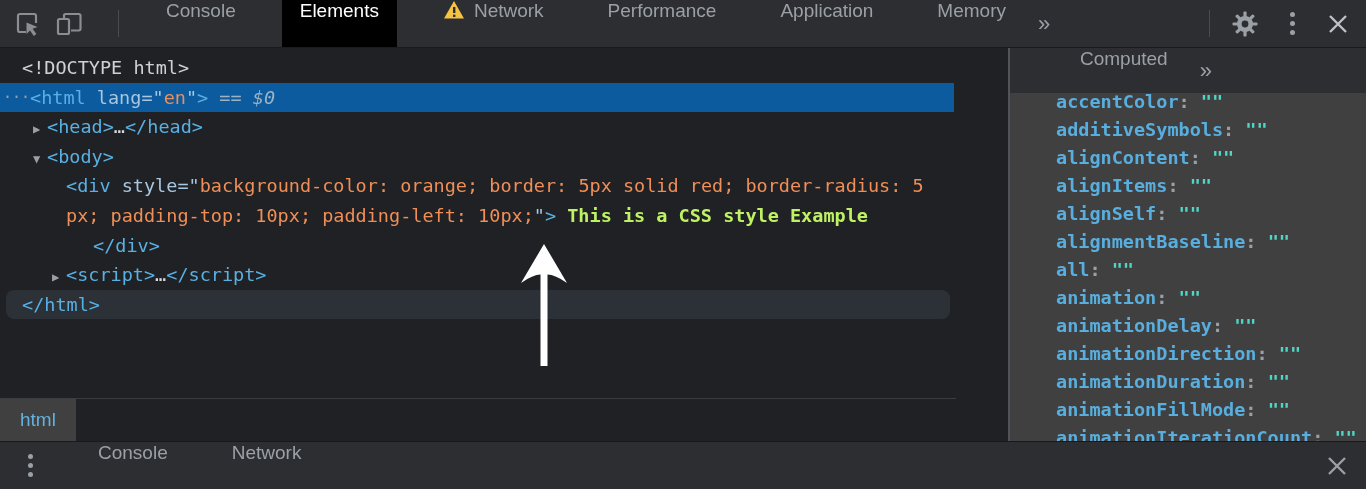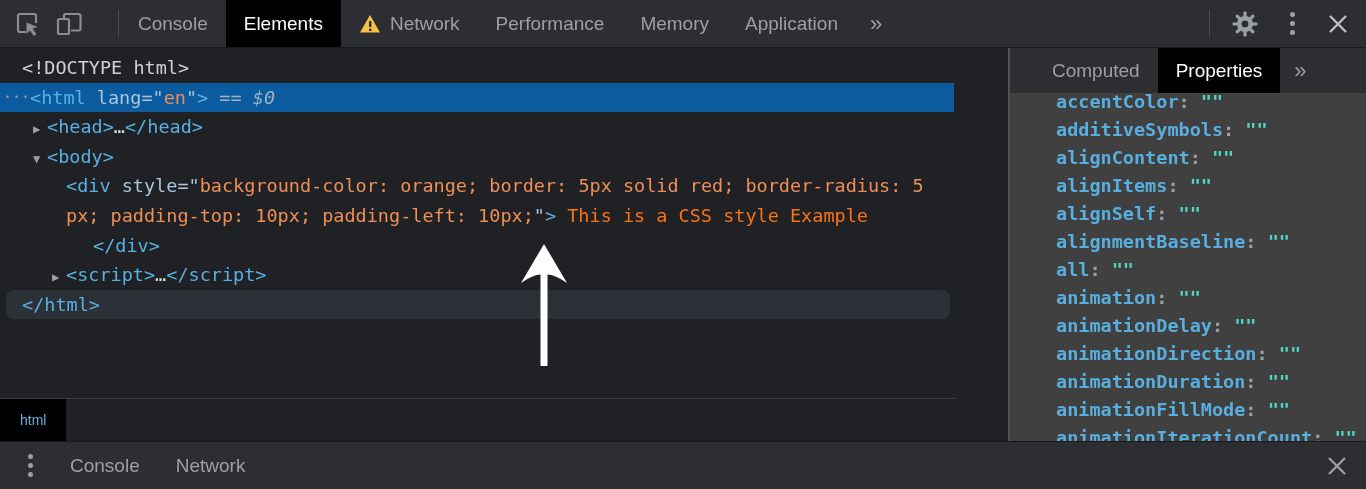--- a/index.html
+++ b/index.html
@@ -10,55 +10,55 @@
   }
   
   .toolbar{
     position:absolute;left:0;top:0;width:1366px;height:48px;
     background:#2d2e31;display:flex;align-items:stretch;
     border-bottom:1px solid #1a1b1d;box-sizing:border-box;
   }
   .icon-btn{width:42px;display:flex;align-items:center;justify-content:center;flex:0 0 auto;}
   .toolbar-sep{width:1px;background:#4a4b4e;margin:10px 0;flex:0 0 auto;}
   .tab{
-    display:flex;align-items:center;padding:0 18px;color:#9aa0a6;
-    font-size:19px;flex:0 0 auto;cursor:default;white-space:nowrap;
+    display:flex;align-items:flex-start;padding:0 18px;color:#9aa0a6;
+    font-size:19px;flex:0 0 auto;cursor:default;white-space:nowrap;margin-left:28px;
   }
   .tab.active{background:#000;color:#fff;}
   .warn-icon{margin-right:9px;display:inline-flex;}
   .more-chevron{font-size:22px;color:#9aa0a6;padding:0 14px;display:flex;align-items:center;}
   .toolbar-right{margin-left:auto;display:flex;align-items:stretch;}
   
   .tree{
     position:absolute;left:0;top:48px;width:954px;height:350px;
     font-family:"DejaVu Sans Mono",monospace;font-size:18.5px;
     padding-top:5px;box-sizing:border-box;
   }
   .code-line{height:29.6px;line-height:29.6px;white-space:pre;position:relative;}
   .code-line.selected{background:#0c5b9e;}
   .code-line.hover{background:#2c3037;border-radius:8px;margin:0 4px 0 6px;}
   .seg-doctype{color:#ced2d6;}
   .seg-tag{color:#58b0e3;}
   .seg-attr{color:#a9c7e0;}
   .seg-val{color:#ef8e57;}
-  .seg-text{color:#f97316;}
+  .seg-text{color:#bef264;font-weight:bold;}
   .seg-eq{color:#9fb2c2;font-style:italic;}
   .seg-ellipsis{color:#d7d9dc;}
   .seg-arrow{display:inline-block;width:14px;color:#9aa0a6;font-size:12px;}
   .seg-dots{position:absolute;left:3px;top:0;color:#9aa0a6;font-size:15px;}
   
   .annotation-arrow{position:absolute;left:518px;top:243px;width:52px;height:124px;z-index:5;}
   
   .breadcrumb-bar{
     position:absolute;left:0;top:398px;width:956px;height:43px;
     background:#202124;border-top:1px solid #3a3d40;box-sizing:border-box;
     display:flex;align-items:stretch;
   }
   .crumb{
-    background:#000000;color:#63b1dc;font-size:14px;
+    background:#404040;color:#63b1dc;font-size:19px;
     display:flex;align-items:center;padding:0 20px;
   }
   
   .sidebar{
     position:absolute;left:1008px;top:48px;width:410px;height:393px;
     background:#404040;border-left:2px solid #505357;box-sizing:border-box;overflow:hidden;padding-left:48px;
   }
   .sidebar-tabs{
     position:absolute;left:0;top:0;right:0;height:45px;background:#2d2e31;
     display:flex;align-items:stretch;padding-left:24px;z-index:3;
@@ -123,24 +123,24 @@
           <rect x="10" y="7" width="2.4" height="6" fill="#2d2e31"></rect>
           <rect x="10" y="14.6" width="2.4" height="2.4" fill="#2d2e31"></rect>
         </svg>
       </span>
       <span>Network</span>
     </div>
     <div class="tab">
       <span>Performance</span>
     </div>
     <div class="tab">
+      <span>Application</span>
+    </div>
+    <div class="tab">
       <span>Memory</span>
-    </div>
-    <div class="tab">
-      <span>Application</span>
     </div>
     <div class="more-chevron">
       <span>»</span>
     </div>
 
     <div class="toolbar-right">
       <div class="toolbar-sep" style="margin-right:10px"></div>
       <div class="icon-btn" style="width:50px">
         <svg width="26" height="26" viewBox="0 0 26 26">
           <g fill="#9aa0a6">
@@ -192,23 +192,20 @@
     <div class="crumb">
       <span>html</span>
     </div>
   </div>
 
   <div class="sidebar">
     <div class="sidebar-tabs">
       <div class="tab">
         <span>Computed</span>
       </div>
-      <div class="tab active">
-        <span>Properties</span>
-      </div>
       <div class="more-chevron">
         <span>»</span>
       </div>
     </div>
 
     <div class="props">
       <div class="prop-row"><span class="pname">accentColor</span><span class="psep">: </span><span class="pval">""</span></div>
       <div class="prop-row"><span class="pname">additiveSymbols</span><span class="psep">: </span><span class="pval">""</span></div>
       <div class="prop-row"><span class="pname">alignContent</span><span class="psep">: </span><span class="pval">""</span></div>
       <div class="prop-row"><span class="pname">alignItems</span><span class="psep">: </span><span class="pval">""</span></div>

